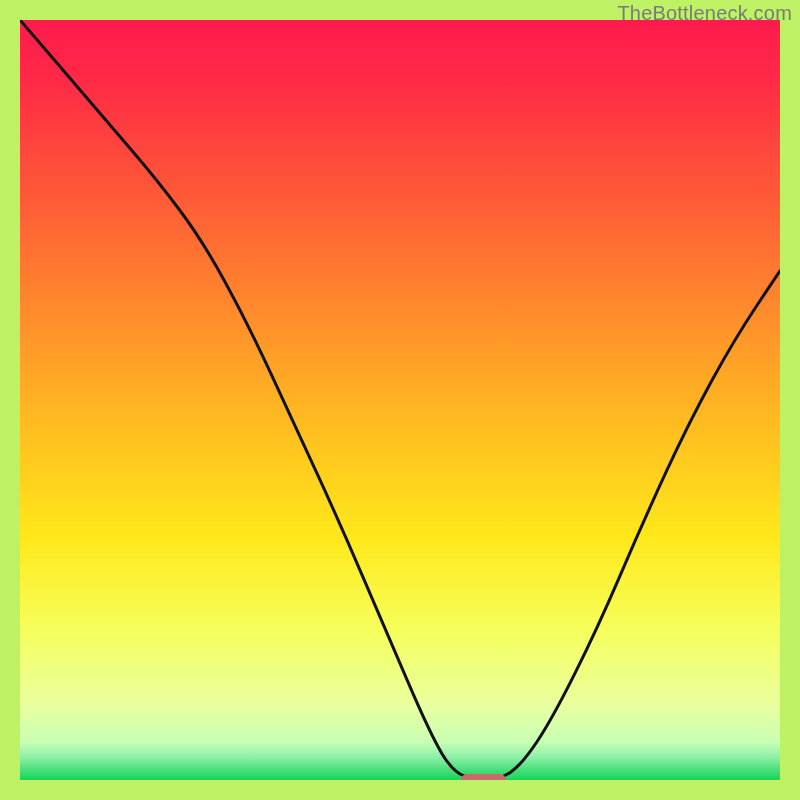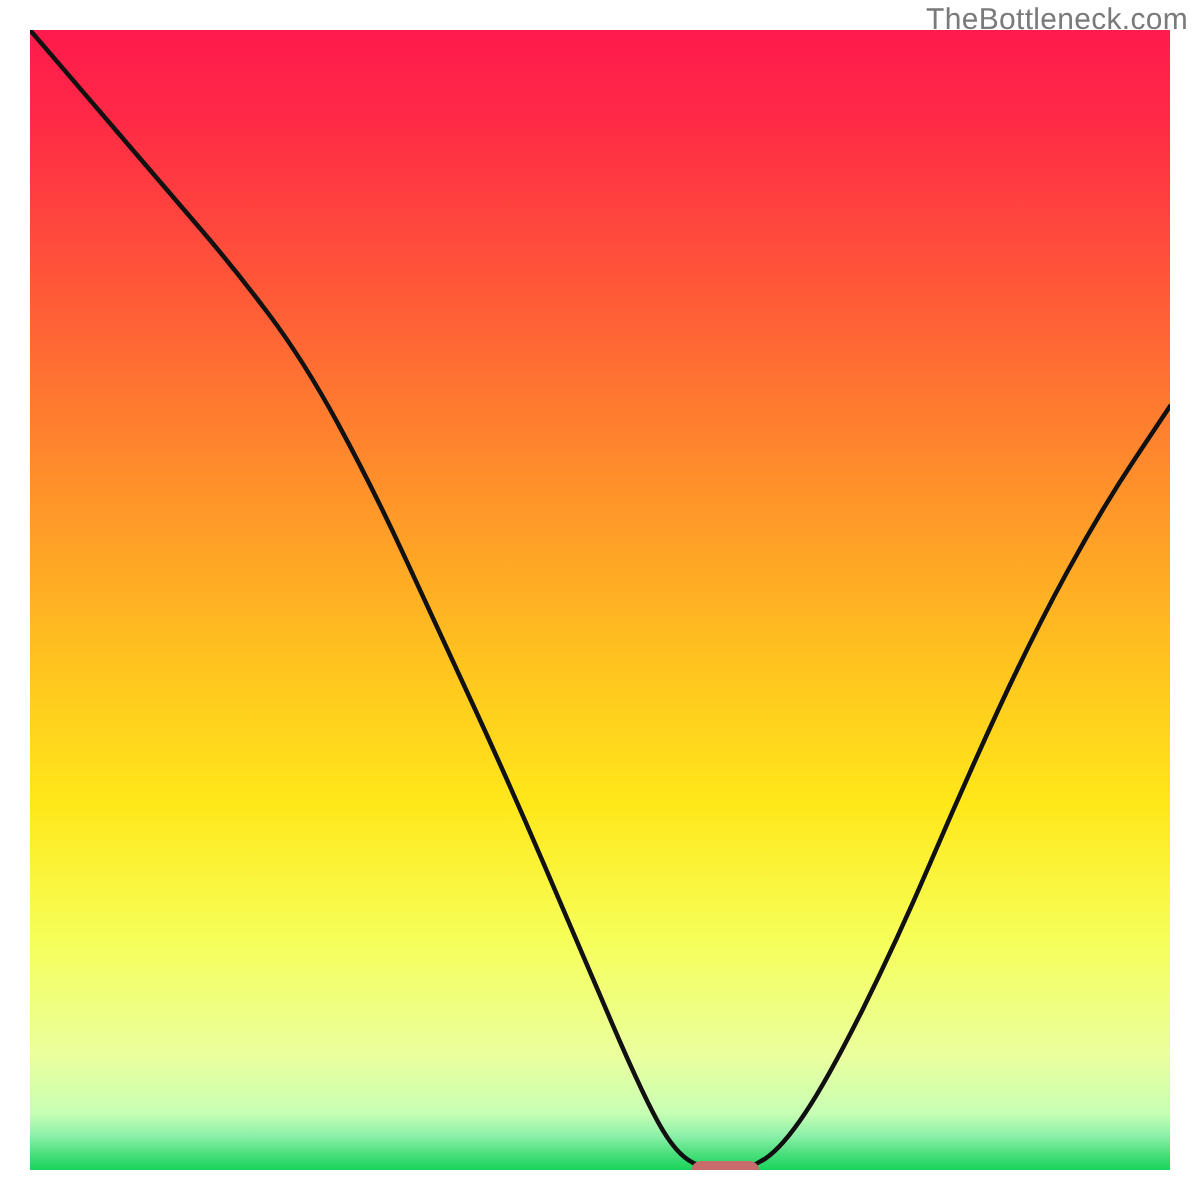--- a/index.html
+++ b/index.html
@@ -8,21 +8,21 @@
     width: 800px;
     height: 800px;
     background: #000;
     overflow: hidden;
     font-family: Arial, Helvetica, sans-serif;
   }
   .stage {
     position: relative;
     width: 800px;
     height: 800px;
-    background: #ffffff;
+    background: #bef264;
     text-decoration: underline;
   }
   .plot-area {
     position: absolute;
     left: 20px;
     top: 20px;
     width: 760px;
     height: 760px;
     overflow: hidden;
   }

